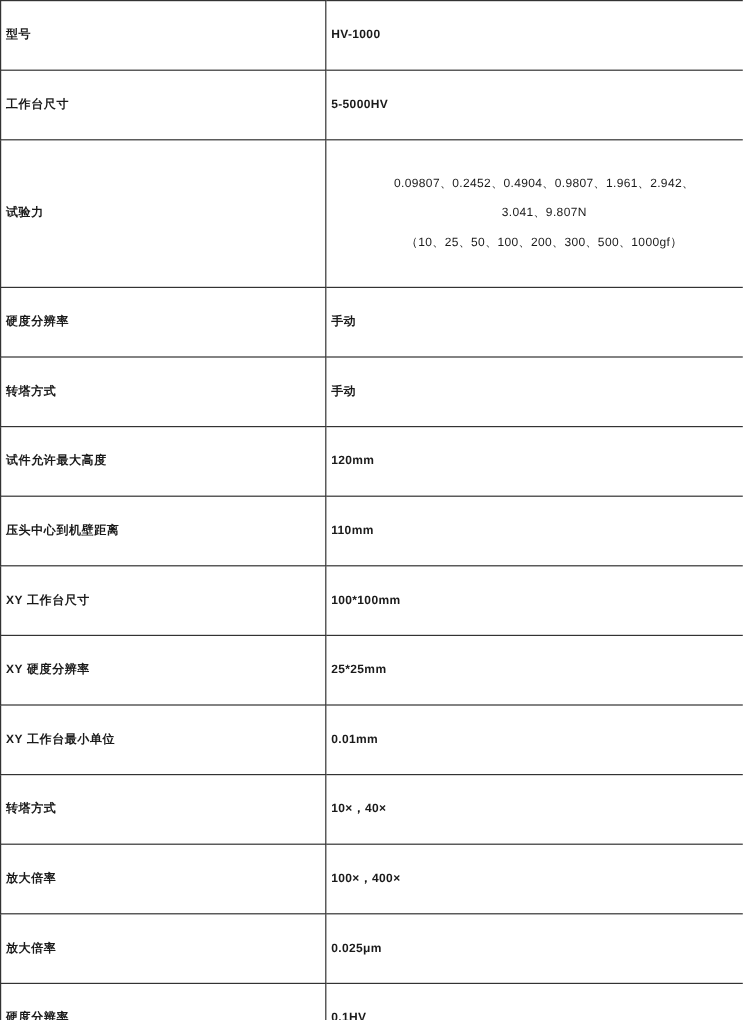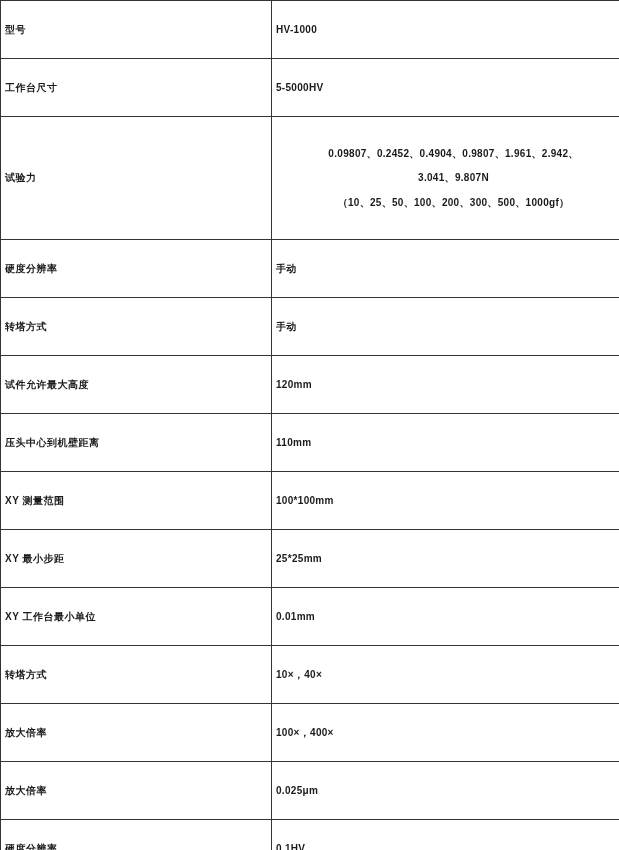--- a/index.html
+++ b/index.html
@@ -46,21 +46,21 @@
   .value-lines {
     display: flex;
     flex-direction: column;
     align-items: center;
     justify-content: center;
     gap: 9px;
   }
   .value-lines span {
     display: block;
     white-space: nowrap;
-    font-weight: bold;
+    font-weight: normal;
   }
   .model-value {
     font-size: 14px;
   }
 </style>
 </head>
 <body>
 
 <table class="spec-table">
   <tbody>
@@ -100,26 +100,26 @@
       <td class="label">试件允许最大高度</td>
       <td class="value">120mm</td>
     </tr>
 
     <tr class="row-default">
       <td class="label">压头中心到机壁距离</td>
       <td class="value">110mm</td>
     </tr>
 
     <tr class="row-default">
-      <td class="label">XY 测量范围</td>
+      <td class="label">XY 工作台尺寸</td>
       <td class="value">100*100mm</td>
     </tr>
 
     <tr class="row-default">
-      <td class="label">XY 最小步距</td>
+      <td class="label">XY 硬度分辨率</td>
       <td class="value">25*25mm</td>
     </tr>
 
     <tr class="row-default">
       <td class="label">XY 工作台最小单位</td>
       <td class="value">0.01mm</td>
     </tr>
 
     <tr class="row-default">
       <td class="label">转塔方式</td>

